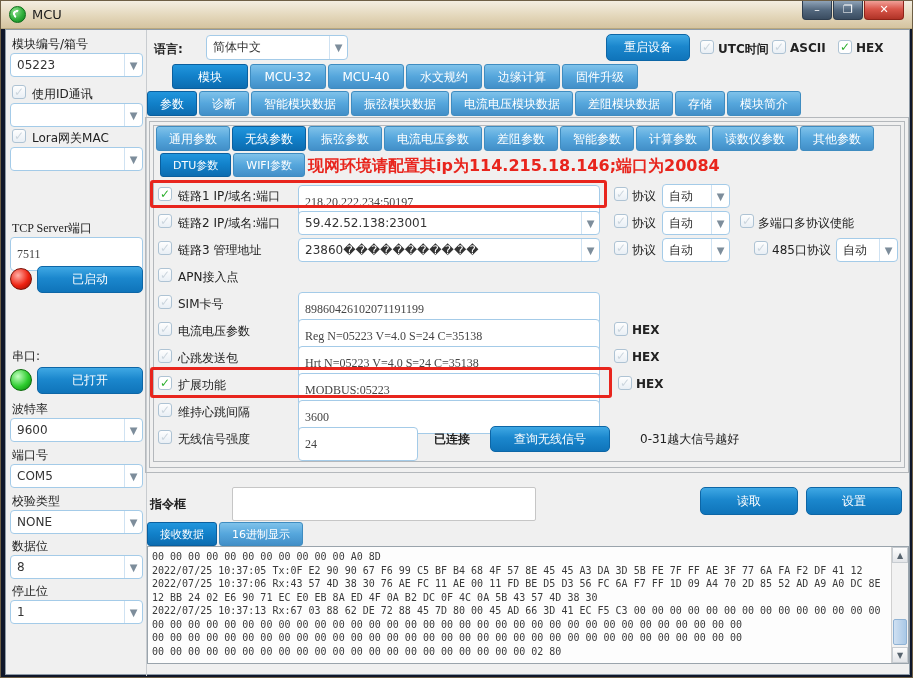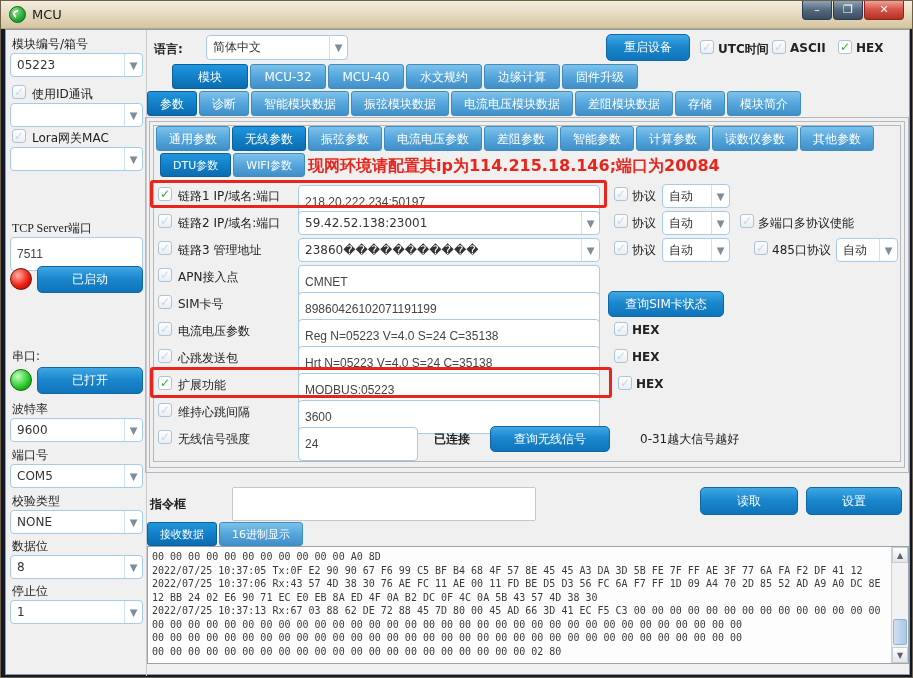--- a/index.html
+++ b/index.html
@@ -36,21 +36,21 @@
   .client {
     position:absolute; left:4px; top:28px; width:905px; height:646px;
     background:#f0f0f0; border:1px solid #8e9aa5;
   }
   .label { position:absolute; font-size:12px; color:#222; white-space:nowrap; }
   
   .input, .combo {
     position:absolute; height:24px; background:#fff;
     border:1px solid #a4cbe8; border-radius:4px; font-size:12px; color:#444;
   }
-  .input { padding:16px 6px; font-family:Liberation Sans, sans-serif; }
+  .input { padding:16px 6px; font-family:Liberation Serif, serif; }
   .combo { display:flex; align-items:center; }
   .combo .ctext { flex:1; padding:0 6px; white-space:nowrap; overflow:hidden; font-size:12px; color:#333; }
   .combo .carrow {
     width:18px; align-self:stretch; border-left:1px solid #cfe2f2;
     display:flex; align-items:center; justify-content:center; color:#7d8d9b; font-size:10px;
   }
   
   .cb {
     position:absolute; width:14px; height:14px; border:1px solid #aabncd; border:1px solid #aec3d4;
     border-radius:3px; background:linear-gradient(#fefefe,#e9eff5);
@@ -268,26 +268,24 @@
     </div>
     <span class="cb" style="left:748px;top:211px;"></span>
     <div class="label" style="left:766px;top:212px;">485口协议</div>
     <div class="combo" style="left:830px;top:208px;width:62px;">
       <span class="ctext">自动</span>
       <span class="carrow">▼</span>
     </div>
 
     <span class="cb" style="left:152px;top:238px;"></span>
     <div class="label" style="left:172px;top:239px;">APN接入点</div>
-    <input class="input" style="left: 292px; top: 235px; width: 302px;" value="CMNET">
 
     <span class="cb" style="left:152px;top:265px;"></span>
     <div class="label" style="left:172px;top:266px;">SIM卡号</div>
     <input class="input" style="left: 292px; top: 262px; width: 302px;" value="89860426102071191199">
-    <div class="btn" style="left:602px;top:261px;width:116px;height:26px;">查询SIM卡状态</div>
 
     <span class="cb" style="left:152px;top:292px;"></span>
     <div class="label" style="left:172px;top:293px;">电流电压参数</div>
     <input class="input" style="left: 292px; top: 289px; width: 302px;" value="Reg N=05223 V=4.0 S=24 C=35138">
     <span class="cb" style="left:608px;top:292px;"></span>
     <div class="label" style="left:626px;top:293px;font-weight:600;">HEX</div>
 
     <span class="cb" style="left:152px;top:319px;"></span>
     <div class="label" style="left:172px;top:320px;">心跳发送包</div>
     <input class="input" style="left: 292px; top: 316px; width: 302px;" value="Hrt N=05223 V=4.0 S=24 C=35138">

